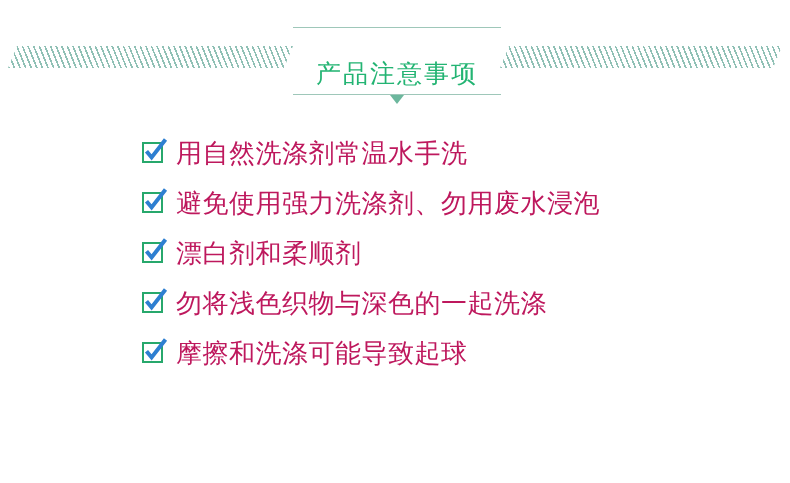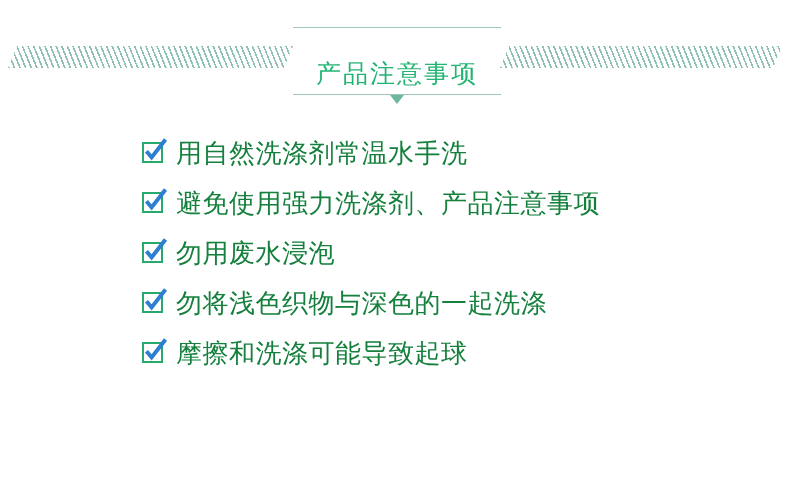--- a/index.html
+++ b/index.html
@@ -108,21 +108,21 @@
     position: absolute;
     left: 0;
     top: -2px;
     width: 26px;
     height: 26px;
     overflow: visible;
   }
   .item-text {
     font-size: 26px;
     line-height: 30px;
-    color: #15803d;
+    color: #be185d;
     letter-spacing: 0.5px;
     white-space: nowrap;
   }
 </style>
 </head>
 <body>
 
 <div class="header">
 
   <div class="hatch hatch-left"></div>
@@ -149,32 +149,32 @@
     <span class="item-text">用自然洗涤剂常温水手洗</span>
   </div>
 
   <div class="list-item">
     <span class="check-icon">
       <span class="box"></span>
       <svg viewBox="0 0 26 26">
           <path d="M5.5 13.2 L10.6 19.4 L24.5 1.5" fill="none" stroke="#2e7fd1" stroke-width="4" stroke-linecap="butt" stroke-linejoin="miter"></path>
         </svg>
     </span>
-    <span class="item-text">避免使用强力洗涤剂、产品注意事项</span>
+    <span class="item-text">避免使用强力洗涤剂、勿用废水浸泡</span>
   </div>
 
 
   <div class="list-item">
     <span class="check-icon">
       <span class="box"></span>
       <svg viewBox="0 0 26 26">
           <path d="M5.5 13.2 L10.6 19.4 L24.5 1.5" fill="none" stroke="#2e7fd1" stroke-width="4" stroke-linecap="butt" stroke-linejoin="miter"></path>
         </svg>
     </span>
-    <span class="item-text">勿用废水浸泡</span>
+    <span class="item-text">漂白剂和柔顺剂</span>
   </div>
 
   <div class="list-item">
     <span class="check-icon">
       <span class="box"></span>
       <svg viewBox="0 0 26 26">
           <path d="M5.5 13.2 L10.6 19.4 L24.5 1.5" fill="none" stroke="#2e7fd1" stroke-width="4" stroke-linecap="butt" stroke-linejoin="miter"></path>
         </svg>
     </span>
     <span class="item-text">勿将浅色织物与深色的一起洗涤</span>

